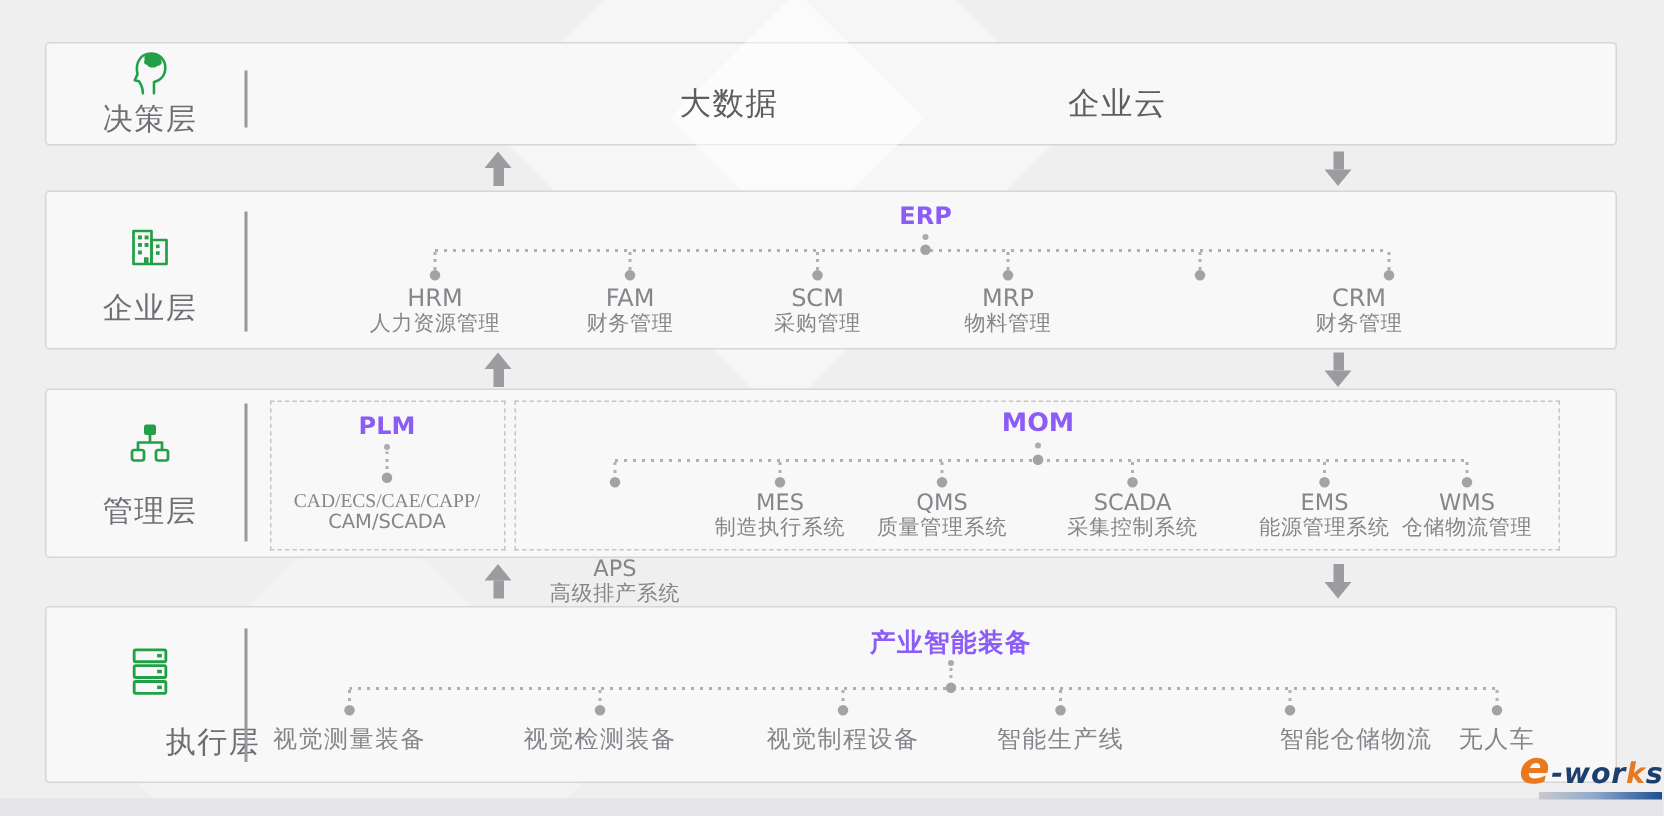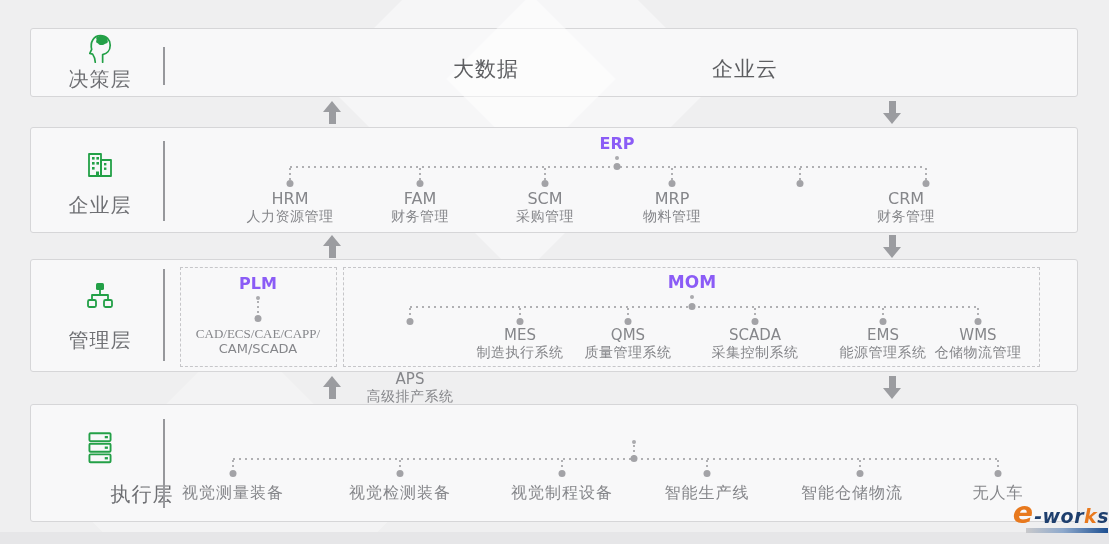--- a/index.html
+++ b/index.html
@@ -251,20 +251,21 @@
       <rect class="g-stroke" x="8" y="14" width="20" height="7.5" rx="1"></rect>
       <rect class="g-stroke" x="8" y="24" width="20" height="7.5" rx="1"></rect>
       <rect class="g-fill" x="22.5" y="6.6" width="3" height="2.2"></rect>
       <rect class="g-fill" x="22.5" y="16.6" width="3" height="2.2"></rect>
       <rect class="g-fill" x="22.5" y="26.6" width="3" height="2.2"></rect>
     </svg>
   </div>
   <div class="layer-label" style="top:481px;margin-left:42px;">执行层</div>
   <div class="divider" style="top:419px;height:89px;"></div>
 
+  <div class="group-title" style="left:634px;top:417px;font-size:17px;letter-spacing:1px;">产业智能装备</div>
   <div class="mini-dot" style="left:634px;top:440px;"></div>
   <div class="vdots" style="left:633px;top:445px;height:11px;"></div>
   <div class="hdots" style="left:233px;top:458px;width:764px;"></div>
   <div class="circle" style="left:634px;top:455px;"></div>
 
   <div class="vdots" style="left:232px;top:460px;height:10px;"></div>
     <div class="circle" style="left:233px;top:470px;"></div>
   <div class="vdots" style="left:399px;top:460px;height:10px;"></div>
     <div class="circle" style="left:400px;top:470px;"></div>
   <div class="vdots" style="left:561px;top:460px;height:10px;"></div>
@@ -273,21 +274,21 @@
     <div class="circle" style="left:707px;top:470px;"></div>
   <div class="vdots" style="left:859px;top:460px;height:10px;"></div>
     <div class="circle" style="left:860px;top:470px;"></div>
   <div class="vdots" style="left:997px;top:460px;height:10px;"></div>
     <div class="circle" style="left:998px;top:470px;"></div>
 
   <div class="exec-name" style="left:233px;top:483px;">视觉测量装备</div>
   <div class="exec-name" style="left:400px;top:483px;">视觉检测装备</div>
   <div class="exec-name" style="left:562px;top:483px;">视觉制程设备</div>
   <div class="exec-name" style="left:707px;top:483px;">智能生产线</div>
-  <div class="exec-name" style="left:852px;top:483px;">智能仓储物流</div>
+  <div class="exec-name" style="left:904px;top:483px;">智能仓储物流</div>
   <div class="exec-name" style="left:998px;top:483px;">无人车</div>
 
   <div class="logo">
     <div class="logo-row">
       <span class="logo-e">e</span>
       <span class="logo-text"><span class="navy">-wor</span><span class="orange">k</span><span class="navy">s</span></span>
     </div>
     <div class="logo-bar"></div>
   </div>
 

